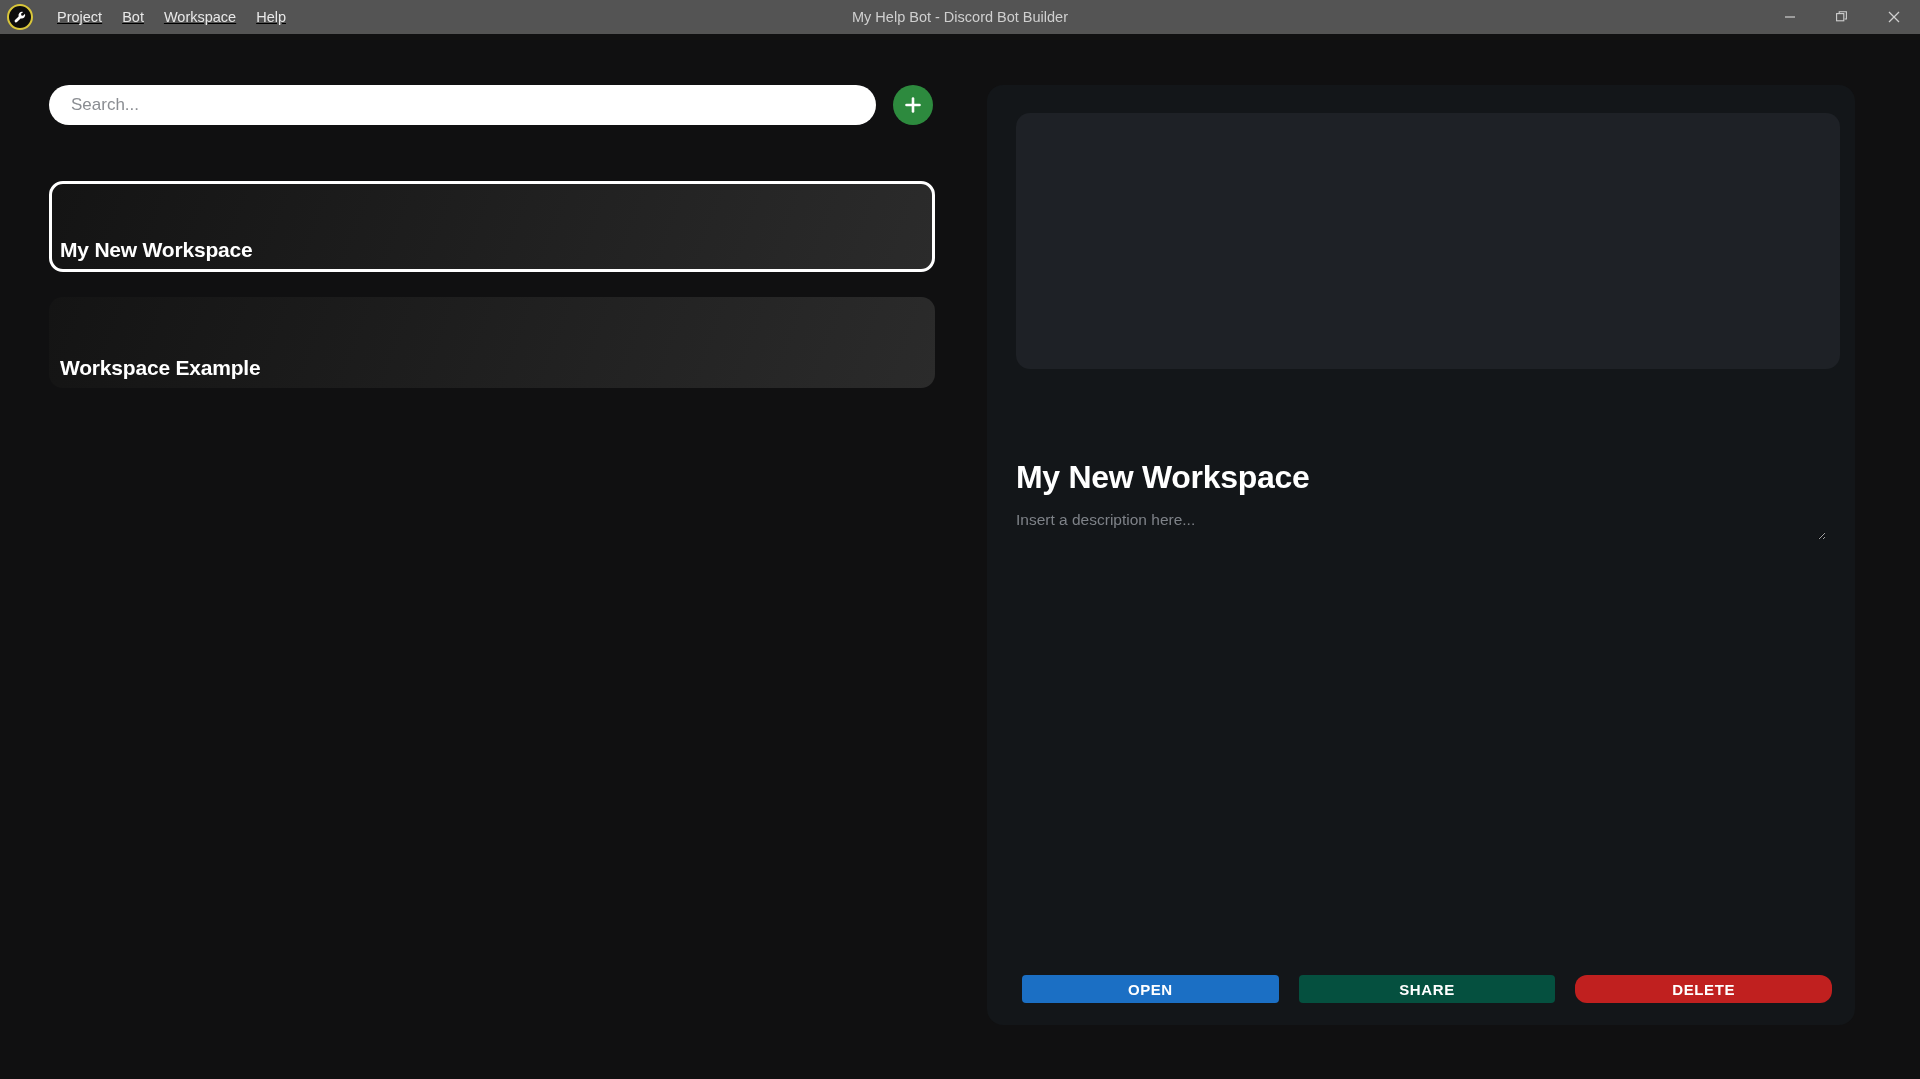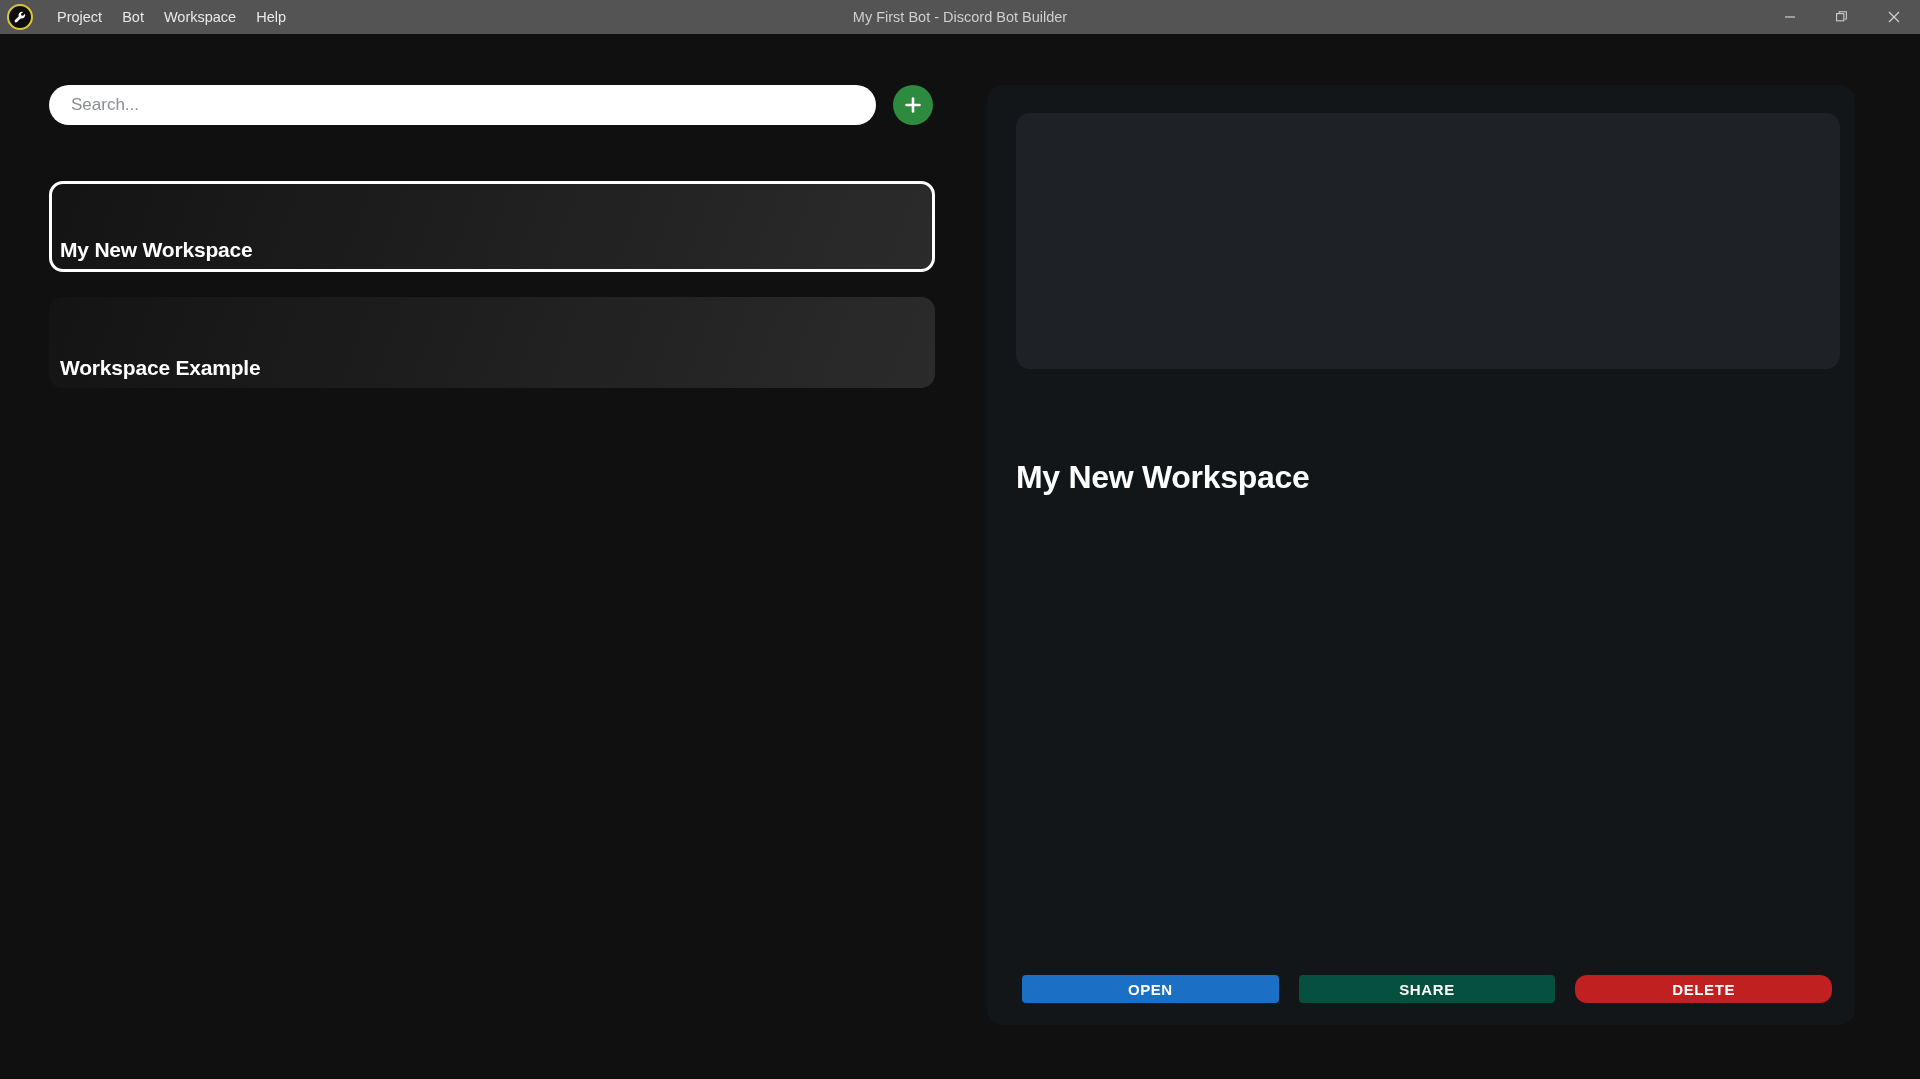--- a/index.html
+++ b/index.html
@@ -33,20 +33,21 @@
     justify-content: center;
     flex: none;
   }
   #app-logo svg { display: block; }
 
   #menubar {
     display: flex;
     align-items: center;
     margin-left: 14px;
     height: 34px;
+    text-decoration: underline;
   }
   .menu-item {
     color: #e8e8e8;
     font-size: 14.5px;
     line-height: 34px;
     padding: 0 10px;
     height: 34px;
     cursor: default;
     white-space: nowrap;
   }
@@ -236,21 +237,21 @@
     </svg>
   </div>
 
   <div id="menubar">
     <div class="menu-item">Project</div>
     <div class="menu-item">Bot</div>
     <div class="menu-item">Workspace</div>
     <div class="menu-item">Help</div>
   </div>
 
-  <div id="window-title">My First Bot - Discord Bot Builder</div>
+  <div id="window-title">My Help Bot - Discord Bot Builder</div>
 
   <div id="window-controls">
     <div class="win-btn" id="win-minimize">
       <svg width="12" height="12" viewBox="0 0 12 12" aria-hidden="true">
         <line x1="1" y1="6" x2="11" y2="6" stroke="#cfcfcf" stroke-width="1.2"></line>
       </svg>
     </div>
     <div class="win-btn" id="win-maximize">
       <svg width="12" height="12" viewBox="0 0 12 12" aria-hidden="true">
         <rect x="0.6" y="2.6" width="7.2" height="7.2" fill="none" stroke="#cfcfcf" stroke-width="1.1"></rect>
@@ -291,20 +292,21 @@
       </div>
     </div>
   </div>
 
   <div id="detail-panel">
 
     <div id="workspace-banner"></div>
 
     <div id="detail-title">My New Workspace</div>
 
+    <textarea id="detail-description" placeholder="Insert a description here..." style=""></textarea>
 
     <div id="detail-actions">
       <button class="action-button" id="open-button">OPEN</button>
       <button class="action-button" id="share-button">SHARE</button>
       <button class="action-button" id="delete-button">DELETE</button>
     </div>
   </div>
 </div>
 
 </body></html>

